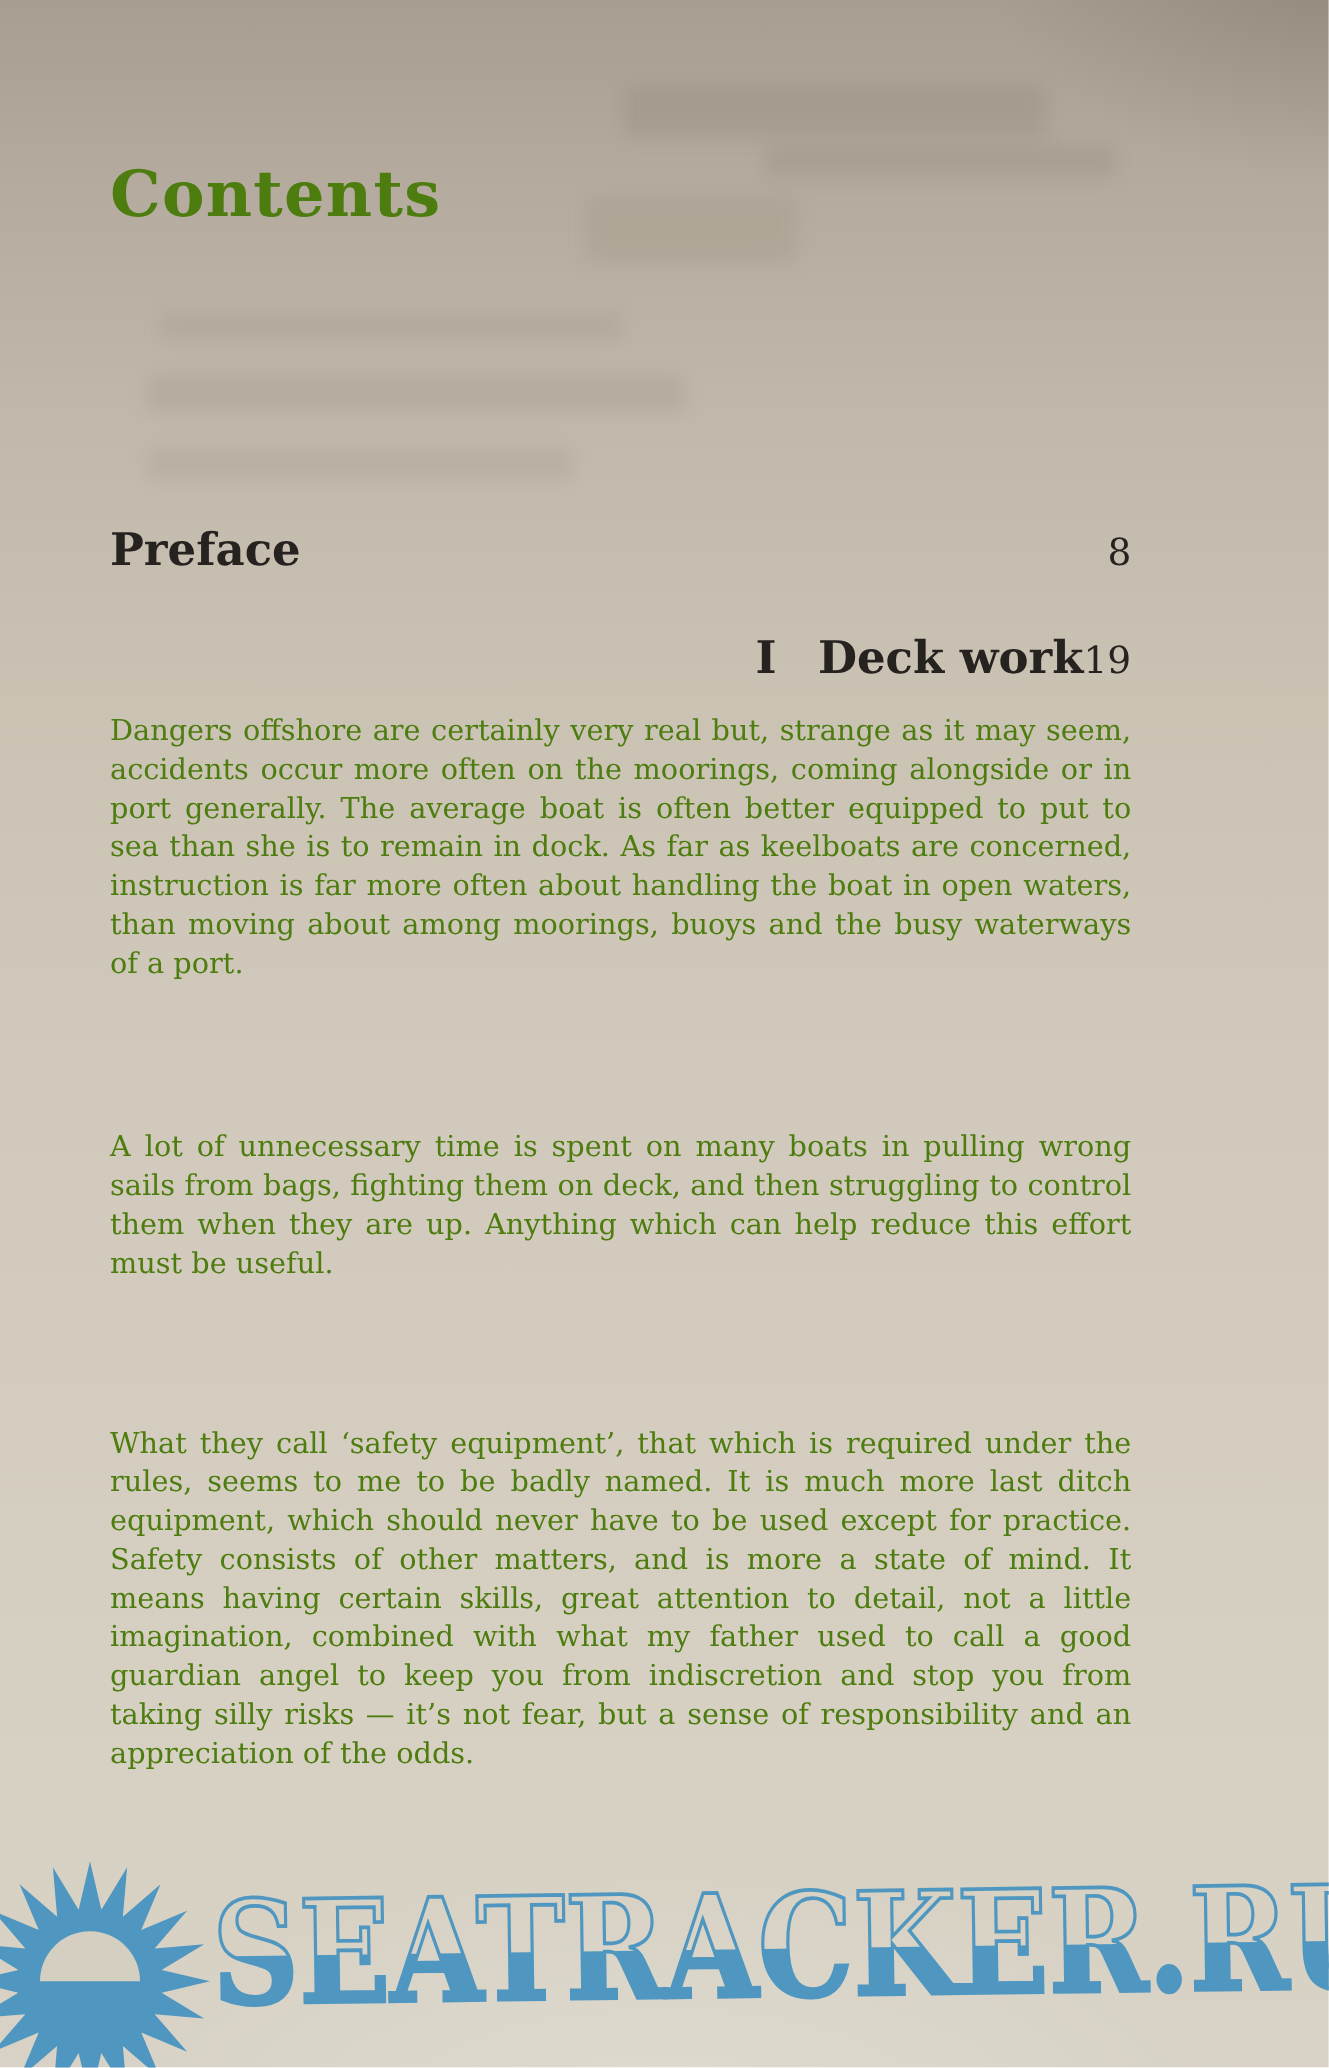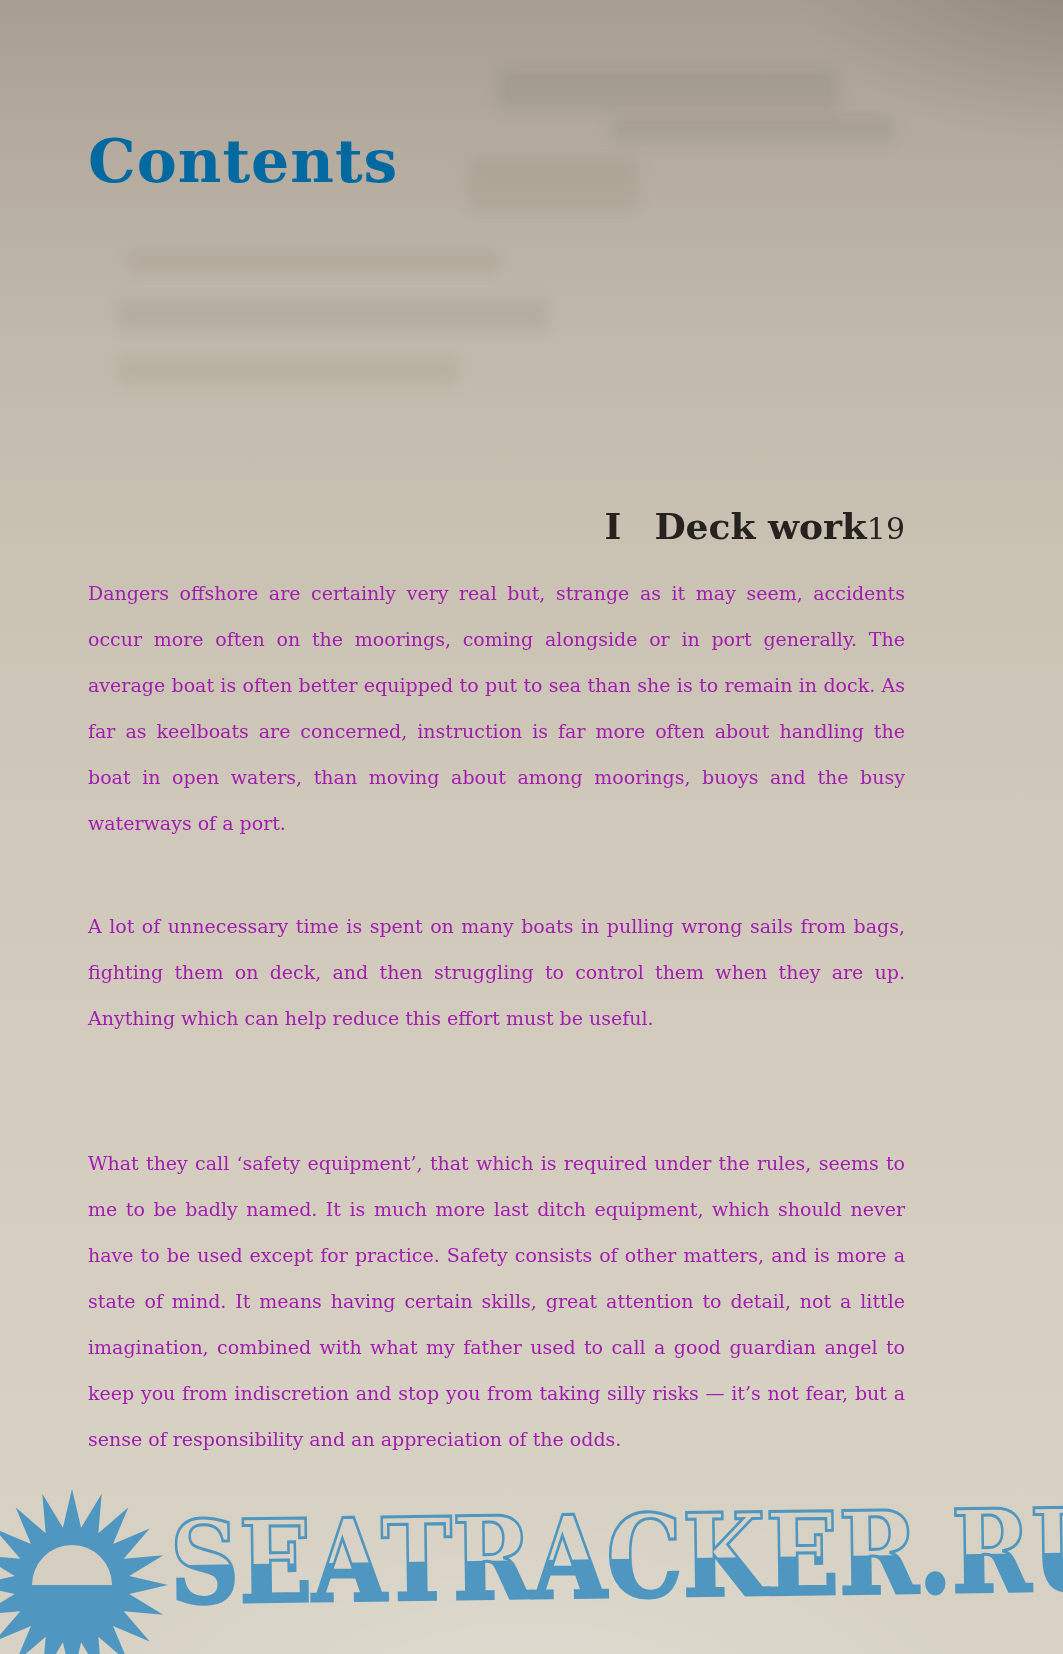--- a/index.html
+++ b/index.html
@@ -20,35 +20,35 @@
   .g2{left:612px;top:116px;width:280px;height:26px;}
   .g3{left:468px;top:158px;width:170px;height:52px;background:rgba(104,94,82,.10);}
   .g4{left:128px;top:250px;width:370px;height:22px;background:rgba(104,94,82,.10);}
   .g5{left:118px;top:300px;width:430px;height:30px;background:rgba(104,94,82,.11);}
   .g6{left:118px;top:358px;width:340px;height:26px;background:rgba(104,94,82,.10);}
 
   .content{position:absolute;left:88px;width:817px;top:0;height:100%;color:#2a2620;}
   .content > *{position:absolute;left:0;right:0;margin:0;}
 
   .page-title{
-    top:128px;font-size:60px;font-weight:bold;letter-spacing:1px;line-height:1.1;color:#0369a1;
+    top:128px;font-size:51px;font-weight:bold;letter-spacing:1px;line-height:1.1;color:#4d7c0f;
   }
   .toc-row{
     display:flex;justify-content:space-between;align-items:baseline;
     font-size:36px;font-weight:bold;line-height:1.25;color:#262220;
   }
   .toc-row .numeral{display:inline-block;min-width:26px;margin-right:24px;}
   .toc-row .pageno{font-weight:normal;font-size:30px;}
   .row-preface{top:418px;}
   .row-ch1{top:504px;justify-content:flex-end;}
   .row-ch2{top:842px;}
   .row-ch3{top:1072px;}
 
   .desc{
-    font-size:19px;line-height:46px;text-align:justify;color:#a21caf;
+    font-size:23px;line-height:31px;text-align:justify;color:#4d7c0f;
     text-justify:inter-word;
   }
   .p1{top:570px;}
   .p2{top:903px;}
   .p3{top:1140px;}
 
   
   :root{--wm-color:#4f97c0;}
   .watermark{position:absolute;inset:0;pointer-events:none;}
   .sun{position:absolute;left:-28px;top:1485px;width:200px;height:200px;}
@@ -74,20 +74,24 @@
 <div class="ghost g2"></div>
 <div class="ghost g3"></div>
 <div class="ghost g4"></div>
 <div class="ghost g5"></div>
 <div class="ghost g6"></div>
 
 <div class="content">
 
   <h1 class="page-title">Contents</h1>
 
+  <div class="toc-row row-preface">
+    <span class="chapter-title">Preface</span>
+    <span class="pageno">8</span>
+  </div>
 
   <div class="toc-row row-ch1">
     <span><span class="numeral">I</span><span class="chapter-title">Deck work</span></span>
     <span class="pageno">19</span>
   </div>
   <p class="desc p1">Dangers offshore are certainly very real but, strange as it may seem, accidents occur more often on the moorings, coming alongside or in port generally. The average boat is often better equipped to put to sea than she is to remain in dock. As far as keelboats are concerned, instruction is far more often about handling the boat in open waters, than moving about among moorings, buoys and the busy waterways of a port.</p>
 
   <p class="desc p2">A lot of unnecessary time is spent on many boats in pulling wrong sails from bags, fighting them on deck, and then struggling to control them when they are up. Anything which can help reduce this effort must be useful.</p>
 
   <p class="desc p3">What they call ‘safety equipment’, that which is required under the rules, seems to me to be badly named. It is much more last ditch equipment, which should never have to be used except for practice. Safety consists of other matters, and is more a state of mind. It means having certain skills, great attention to detail, not a little imagination, combined with what my father used to call a good guardian angel to keep you from indiscretion and stop you from taking silly risks — it’s not fear, but a sense of responsibility and an appreciation of the odds.</p>

